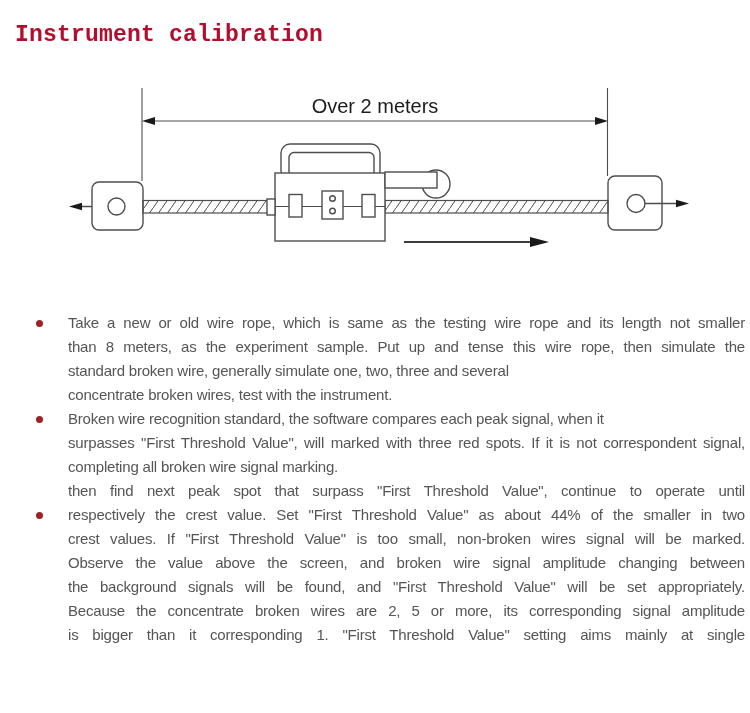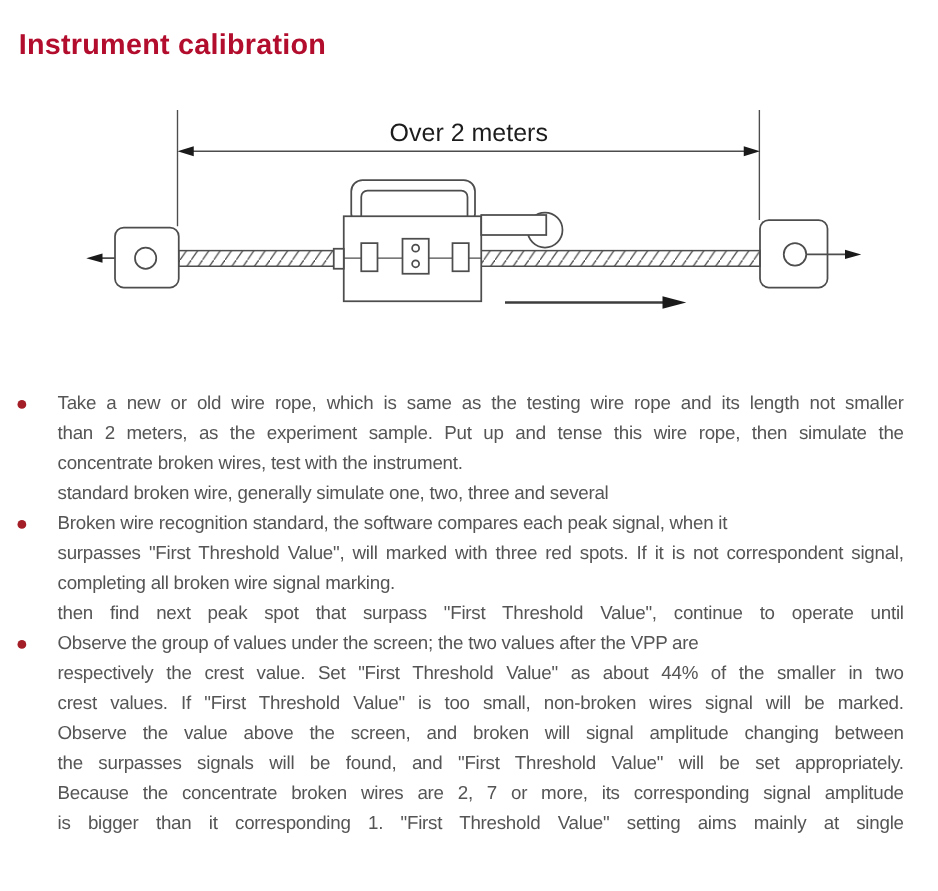--- a/index.html
+++ b/index.html
@@ -2,34 +2,34 @@
 <html><head>
 <meta charset="utf-8">
 <style>
   html,body { margin:0; padding:0; }
   body {
     width:750px; height:713px; background:#ffffff; position:relative;
     font-family:"Liberation Sans", sans-serif; overflow:hidden;
   }
   .page-title {
     position:absolute; left:15px; top:24px; margin:0;
-    font-family:Liberation Sans, sans-serif; font-weight:bold;
+    font-family:Liberation Mono, monospace; font-weight:bold;
     font-size:23px; line-height:1; letter-spacing:0.2px;
     color:var(--title-color,#b30d2e);
   }
   svg.diagram { position:absolute; left:0; top:0; }
   svg .s    { stroke:var(--line-art,#4d4d4d); stroke-width:1.4; fill:none; }
   svg .sw   { stroke:var(--line-art,#4d4d4d); stroke-width:1.4; fill:#ffffff; }
   svg .thin { stroke:var(--line-art,#4d4d4d); stroke-width:1.1; fill:none; }
   svg .ah   { fill:var(--arrow-dark,#1a1a1a); stroke:none; }
   svg .dimtext {
     fill:var(--dim-text,#1c1c1c); font-size:20px;
     font-family:"Liberation Sans", sans-serif;
   }
-  .bullet-list { position:absolute; left:14px; top:311px; width:709px; }
+  .bullet-list { position:absolute; left:36px; top:311px; width:709px; }
   .bullet-row { display:flex; align-items:flex-start; }
   .dot-cell { flex:0 0 32px; width:32px; }
   .dot {
     display:block; width:7px; height:7px; border-radius:50%;
     background:var(--dot-color,#a41e28); margin-top:9px;
   }
   .text-cell {
     flex:1; color:var(--body-color,#555555);
     font-size:15px; letter-spacing:-0.2px;
   }
@@ -90,43 +90,42 @@
   <polygon class="ah" points="549,242 530,237 530,247"></polygon>
 </svg>
 
 <div class="bullet-list">
     <div class="bullet-row">
       <div class="dot-cell">
         <span class="dot"></span>
       </div>
       <div class="text-cell">
         <div class="bl j">Take a new or old wire rope, which is same as the testing wire rope and its length not smaller</div>
-        <div class="bl j">than 2 meters, as the experiment sample. Put up and tense this wire rope, then simulate the</div>
+        <div class="bl j">than 8 meters, as the experiment sample. Put up and tense this wire rope, then simulate the</div>
+        <div class="bl l">standard broken wire, generally simulate one, two, three and several</div>
         <div class="bl l">concentrate broken wires, test with the instrument.</div>
-        <div class="bl l">standard broken wire, generally simulate one, two, three and several</div>
       </div>
     </div>
     <div class="bullet-row">
       <div class="dot-cell">
         <span class="dot"></span>
       </div>
       <div class="text-cell">
         <div class="bl l">Broken wire recognition standard, the software compares each peak signal, when it</div>
         <div class="bl j">surpasses "First Threshold Value", will marked with three red spots. If it is not correspondent signal,</div>
         <div class="bl l">completing all broken wire signal marking.</div>
         <div class="bl j">then find next peak spot that surpass "First Threshold Value", continue to operate until</div>
       </div>
     </div>
     <div class="bullet-row">
       <div class="dot-cell">
         <span class="dot"></span>
       </div>
       <div class="text-cell">
-        <div class="bl l">Observe the group of values under the screen; the two values after the VPP are</div>
         <div class="bl j">respectively the crest value. Set "First Threshold Value" as about 44% of the smaller in two</div>
         <div class="bl j">crest values. If "First Threshold Value" is too small, non-broken wires signal will be marked.</div>
-        <div class="bl j">Observe the value above the screen, and broken will signal amplitude changing between</div>
-        <div class="bl j">the surpasses signals will be found, and "First Threshold Value" will be set appropriately.</div>
-        <div class="bl j">Because the concentrate broken wires are 2, 7 or more, its corresponding signal amplitude</div>
+        <div class="bl j">Observe the value above the screen, and broken wire signal amplitude changing between</div>
+        <div class="bl j">the background signals will be found, and "First Threshold Value" will be set appropriately.</div>
+        <div class="bl j">Because the concentrate broken wires are 2, 5 or more, its corresponding signal amplitude</div>
         <div class="bl j">is bigger than it corresponding 1. "First Threshold Value" setting aims mainly at single</div>
       </div>
     </div>
   </div>
 
 </body></html>

